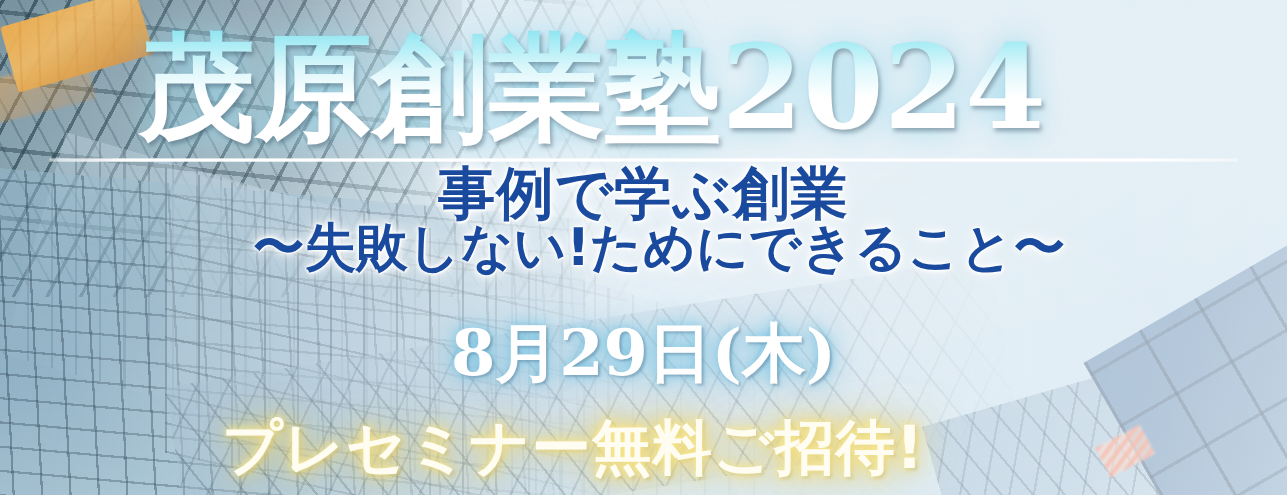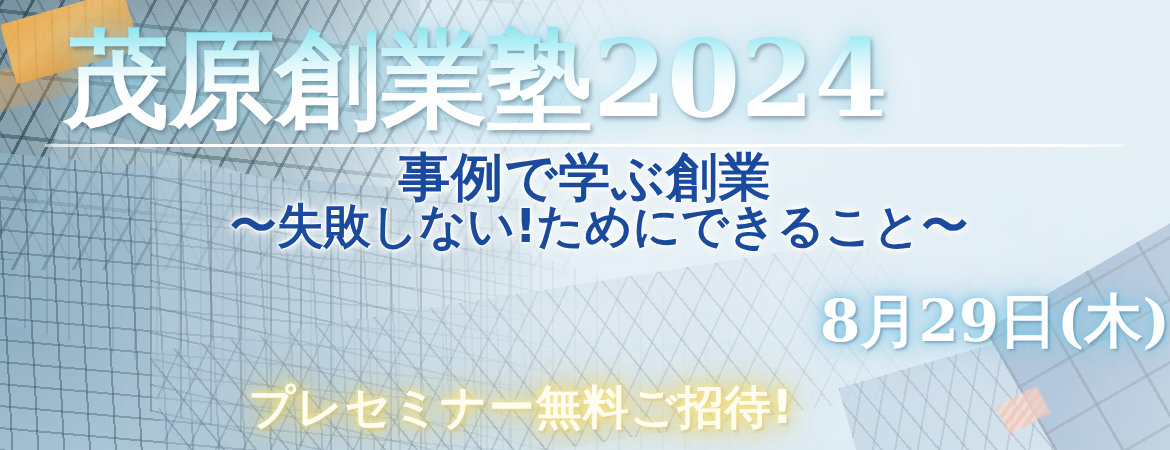--- a/index.html
+++ b/index.html
@@ -164,21 +164,21 @@
   
   .fg{position:absolute;inset:0;}
 
   .hr{
     position:absolute;left:45px;top:144px;width:1080px;height:3px;
     background:linear-gradient(90deg, rgba(255,255,255,.55) 0%, #ffffff 6%, #ffffff 92%, rgba(255,255,255,.45) 100%);
   }
 
   .title{
     position:absolute;left:0;top:20px;width:951px;
-    text-align:center;
+    text-align:right;
     font-family:"DejaVu Serif","Liberation Serif",serif;
     font-weight:700;
     font-size:106px;
     line-height:118px;
     letter-spacing:0px;
     color:#ffffff;
     background:linear-gradient(180deg,#7fe0ee 0%,#a8ecf5 16%,#ddf7fb 36%,#ffffff 58%,#ffffff 100%);
     -webkit-background-clip:text;
             background-clip:text;
     -webkit-text-fill-color:transparent;
@@ -193,37 +193,37 @@
     white-space:nowrap;
     text-shadow:
       0 0 3px #ffffff, 0 0 3px #ffffff, 0 0 6px #ffffff,
       0 0 10px rgba(255,255,255,.95), 0 0 18px rgba(255,255,255,.7),
       1px 1px 0 rgba(255,255,255,.9);
   }
   .sub1{top:152px;font-size:52px;line-height:50px;letter-spacing:1px;}
   .sub2{top:200px;font-size:47px;line-height:52px;letter-spacing:0px;margin-left:14px;}
 
   .dateline{
-    position:absolute;left:0;top:288px;width:1170px;text-align:right;
+    position:absolute;left:0;top:288px;width:1170px;text-align:center;
     font-family:"DejaVu Serif","Liberation Serif",serif;
     font-weight:700;
     font-size:58px;line-height:66px;
     color:#ffffff;
     white-space:nowrap;
     text-shadow:
       2px 2px 2px rgba(60,90,120,.30),
       0 0 10px rgba(120,195,225,.95),
       0 0 22px rgba(130,200,230,.85),
       0 0 38px rgba(150,210,235,.6);
   }
 
   .invite{
     position:absolute;left:0;top:368px;width:1042px;text-align:center;
     font-weight:700;
-    font-size:46px;line-height:78px;
+    font-size:54px;line-height:78px;
     letter-spacing:1px;
     color:#fffdf2;
     white-space:nowrap;
     text-shadow:
       0 0 6px rgba(250,235,150,.98),
       0 0 14px rgba(246,222,120,.95),
       0 0 26px rgba(240,210,95,.8),
       0 0 44px rgba(232,196,78,.55),
       2px 2px 3px rgba(120,105,50,.35);
   }

